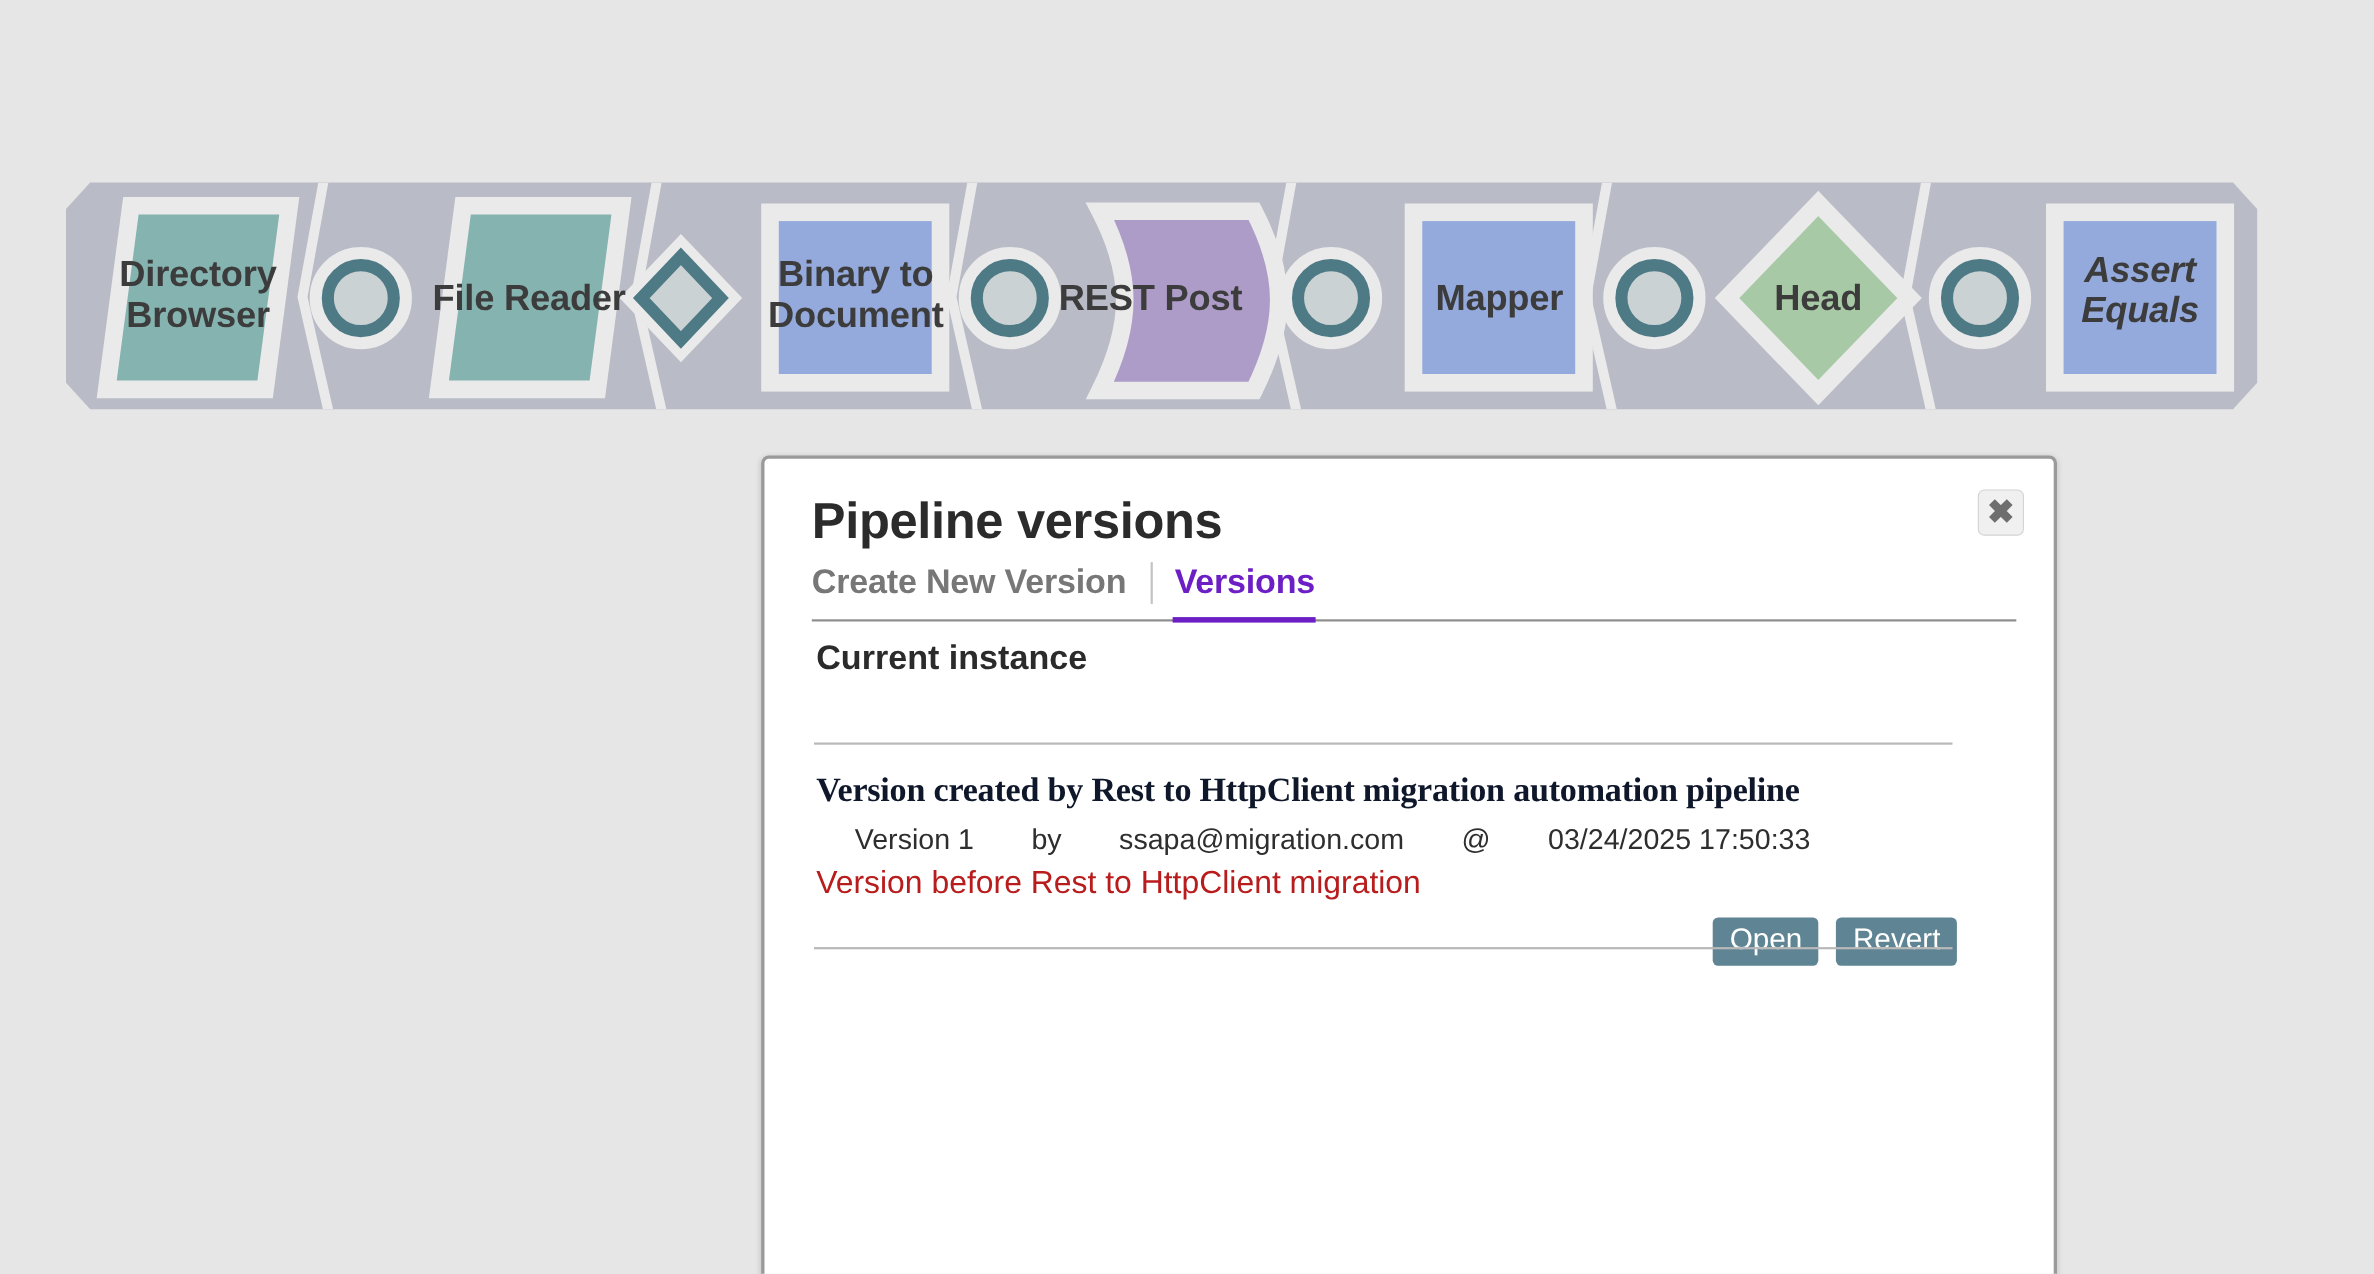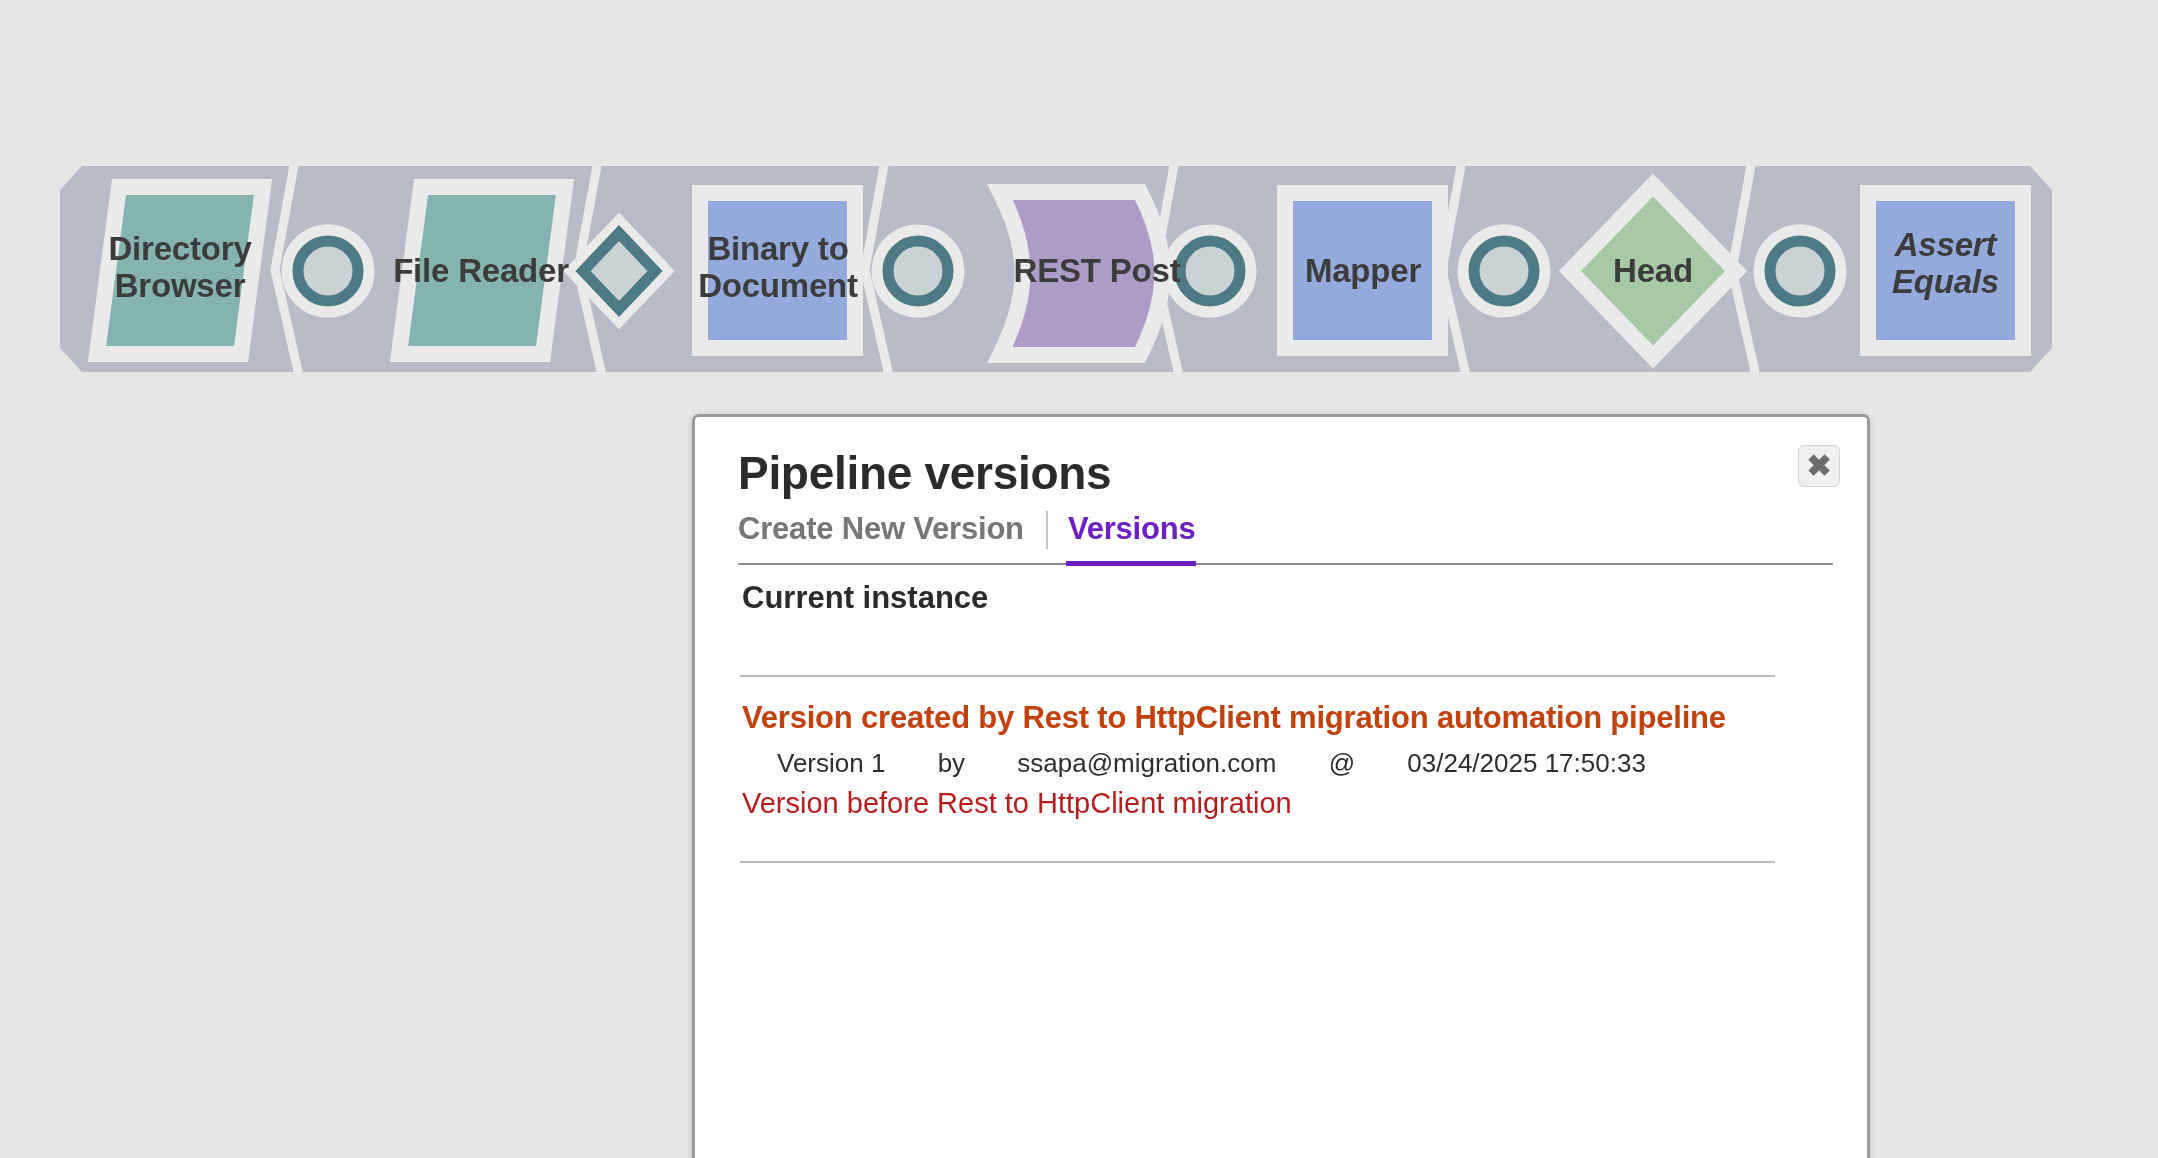--- a/index.html
+++ b/index.html
@@ -133,22 +133,23 @@
     height: 2px;
     background: #b9b9b9;
   }
   #divider-1 { top: 258px; }
   #divider-2 { top: 444px; }
 
   #version-entry { position: absolute; left: 47px; top: 283px; width: 1040px; }
   #version-title {
     font-size: 31px;
     font-weight: bold;
-    color: #c2410c;
+    color: #0f172a;
     letter-spacing: -0.2px;
+    font-family: Liberation Serif, serif;
   }
   #version-meta {
     margin-top: 12px;
     font-size: 26px;
     color: #2e2e2e;
   }
   #version-meta span { margin-right: 10px; margin-left: 35px; }
   #version-note {
     margin-top: 8px;
     font-size: 29px;
@@ -253,21 +254,21 @@
     <g>
       <rect x="1868" y="193" width="155" height="155" fill="#94a9dc" stroke="#eaeaea" stroke-width="16"></rect>
     </g>
   </svg>
 
   <div class="snap-label" style="left:40px; top:230px; width:280px;">Directory
 Browser</div>
   <div class="snap-label" style="left:336px; top:252px; width:290px;">File Reader</div>
   <div class="snap-label" style="left:643px; top:230px; width:270px;">Binary to
 Document</div>
-  <div class="snap-label" style="left:997px; top:252px; width:200px;">REST Post</div>
+  <div class="snap-label" style="left:946px; top:252px; width:200px;">REST Post</div>
   <div class="snap-label" style="left:1268px; top:252px; width:190px;">Mapper</div>
   <div class="snap-label" style="left:1568px; top:252px; width:170px;">Head</div>
   <div class="snap-label" style="left:1858px; top:226px; width:175px;font-style:italic;">Assert
 Equals</div>
 </div>
 
 <div id="versions-dialog">
 
   <div id="dialog-title">Pipeline versions</div>
 
@@ -288,16 +289,20 @@
   <div id="version-entry">
     <div id="version-title">Version created by Rest to HttpClient migration automation pipeline</div>
     <div id="version-meta">
       <span>Version 1</span>
       <span>by</span>
       <span>ssapa@migration.com</span>
       <span>@</span>
       <span>03/24/2025 17:50:33</span>
     </div>
     <div id="version-note">Version before Rest to HttpClient migration</div>
+    <div id="version-actions">
+      <button class="action-btn">Open</button>
+      <button class="action-btn">Revert</button>
+    </div>
   </div>
 
   <div class="divider" id="divider-2"></div>
 </div>
 
 </body></html>

